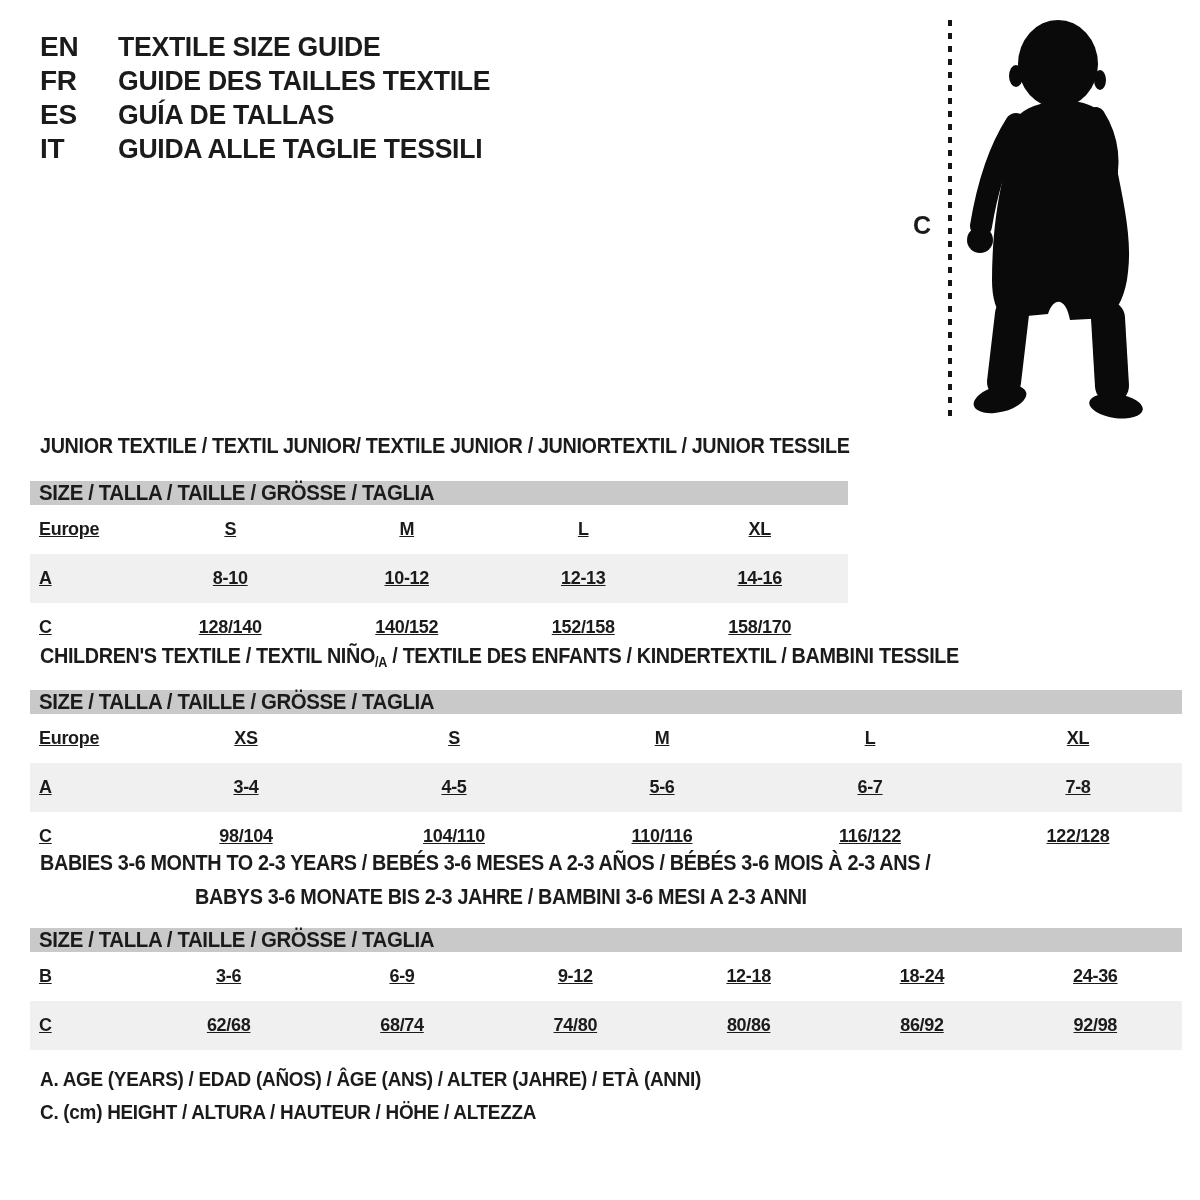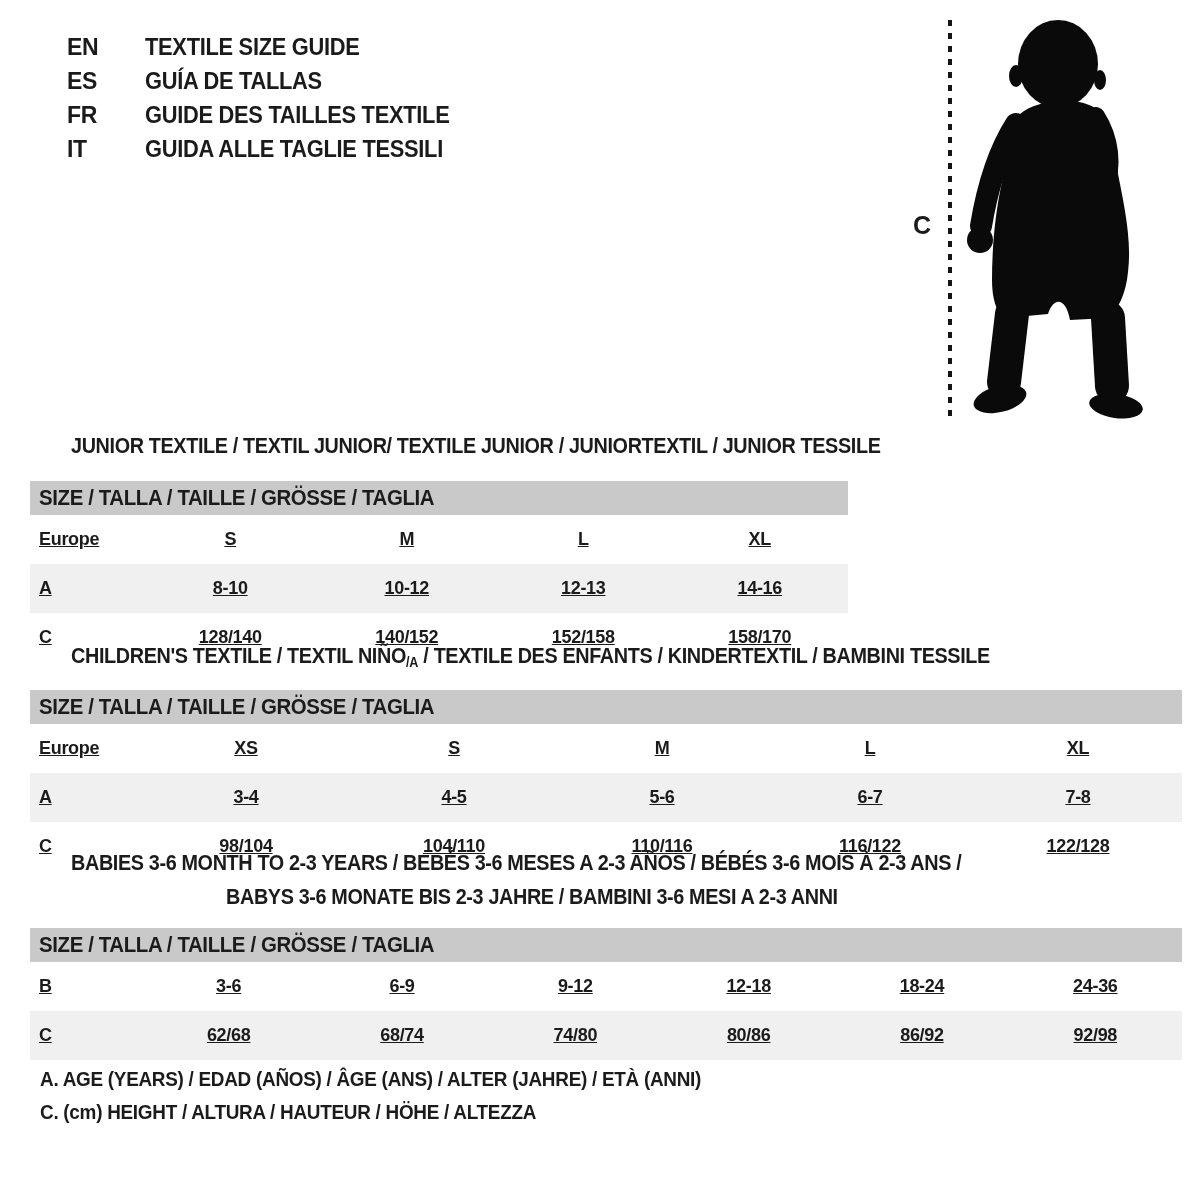--- a/index.html
+++ b/index.html
@@ -11,41 +11,41 @@
     font-family:"Liberation Sans", sans-serif;
     font-weight:bold;
     color:#1b1b1b;
     -webkit-font-smoothing:antialiased;
   }
   .cond { display:inline-block; transform:scaleX(0.90); transform-origin:0 50%; white-space:nowrap; }
   .cond95 { display:inline-block; transform:scaleX(0.95); transform-origin:0 50%; white-space:nowrap; }
 
   
   .lang-block { position:absolute; left:40px; top:30px; }
-  .lang-row { display:flex; align-items:center; height:34px; font-size:23px; letter-spacing:-0.3px;margin-left:27px; }
+  .lang-row { display:flex; align-items:center; height:34px; font-size:28px; letter-spacing:-0.3px; }
   .lang-code { width:78px; }
 
   
   .figure-svg { position:absolute; left:940px; top:14px; }
   .fig-label { position:absolute; left:913px; top:211px; font-size:25px; }
 
   
-  .section-heading { position:absolute; left:40px; font-size:22px; letter-spacing:-0.4px; white-space:nowrap;margin-left:31px; }
+  .section-heading { position:absolute; left:40px; font-size:22px; letter-spacing:-0.4px; white-space:nowrap; }
   .h-junior   { top:433px; }
   .h-children { top:643px; }
   .h-babies   { top:846px; line-height:34px;text-align:center; }
   .hsub { font-size:14px; position:relative; top:4px; letter-spacing:-0.2px; }
 
   
   .size-table { position:absolute; left:30px; }
   .t1 { top:481px; width:818px; }
   .t2 { top:690px; width:1152px; }
   .t3 { top:928px; width:1152px; }
   .thead {
-    background:#c9c9c9; height:34px;
+    background:#c9c9c9; height:24px;
     display:flex; align-items:center;
     padding-left:9px; box-sizing:border-box;
     font-size:21.5px; letter-spacing:-0.4px;
   }
   .trow { display:flex; align-items:center; height:49px; font-size:18px; letter-spacing:-0.3px;text-decoration:underline; }
   .trow.shaded { background:#f0f0f0; }
   .tlabel { width:112px; padding-left:9px; box-sizing:border-box; }
   .tcell { flex:1; text-align:center; }
 
   
@@ -54,26 +54,26 @@
 </style>
 </head>
 <body>
 
 <div class="lang-block">
   <div class="lang-row">
     <span class="lang-code">EN</span>
     <span class="cond95">TEXTILE SIZE GUIDE</span>
   </div>
   <div class="lang-row">
+    <span class="lang-code">FR</span>
+    <span class="cond95">GUIDE DES TAILLES TEXTILE</span>
+  </div>
+  <div class="lang-row">
     <span class="lang-code">ES</span>
     <span class="cond95">GUÍA DE TALLAS</span>
-  </div>
-  <div class="lang-row">
-    <span class="lang-code">FR</span>
-    <span class="cond95">GUIDE DES TAILLES TEXTILE</span>
   </div>
   <div class="lang-row">
     <span class="lang-code">IT</span>
     <span class="cond95">GUIDA ALLE TAGLIE TESSILI</span>
   </div>
 </div>
 
 <div class="fig-label">C</div>
 
 <svg class="figure-svg" width="210" height="406" viewBox="0 0 210 406" xmlns="http://www.w3.org/2000/svg">

